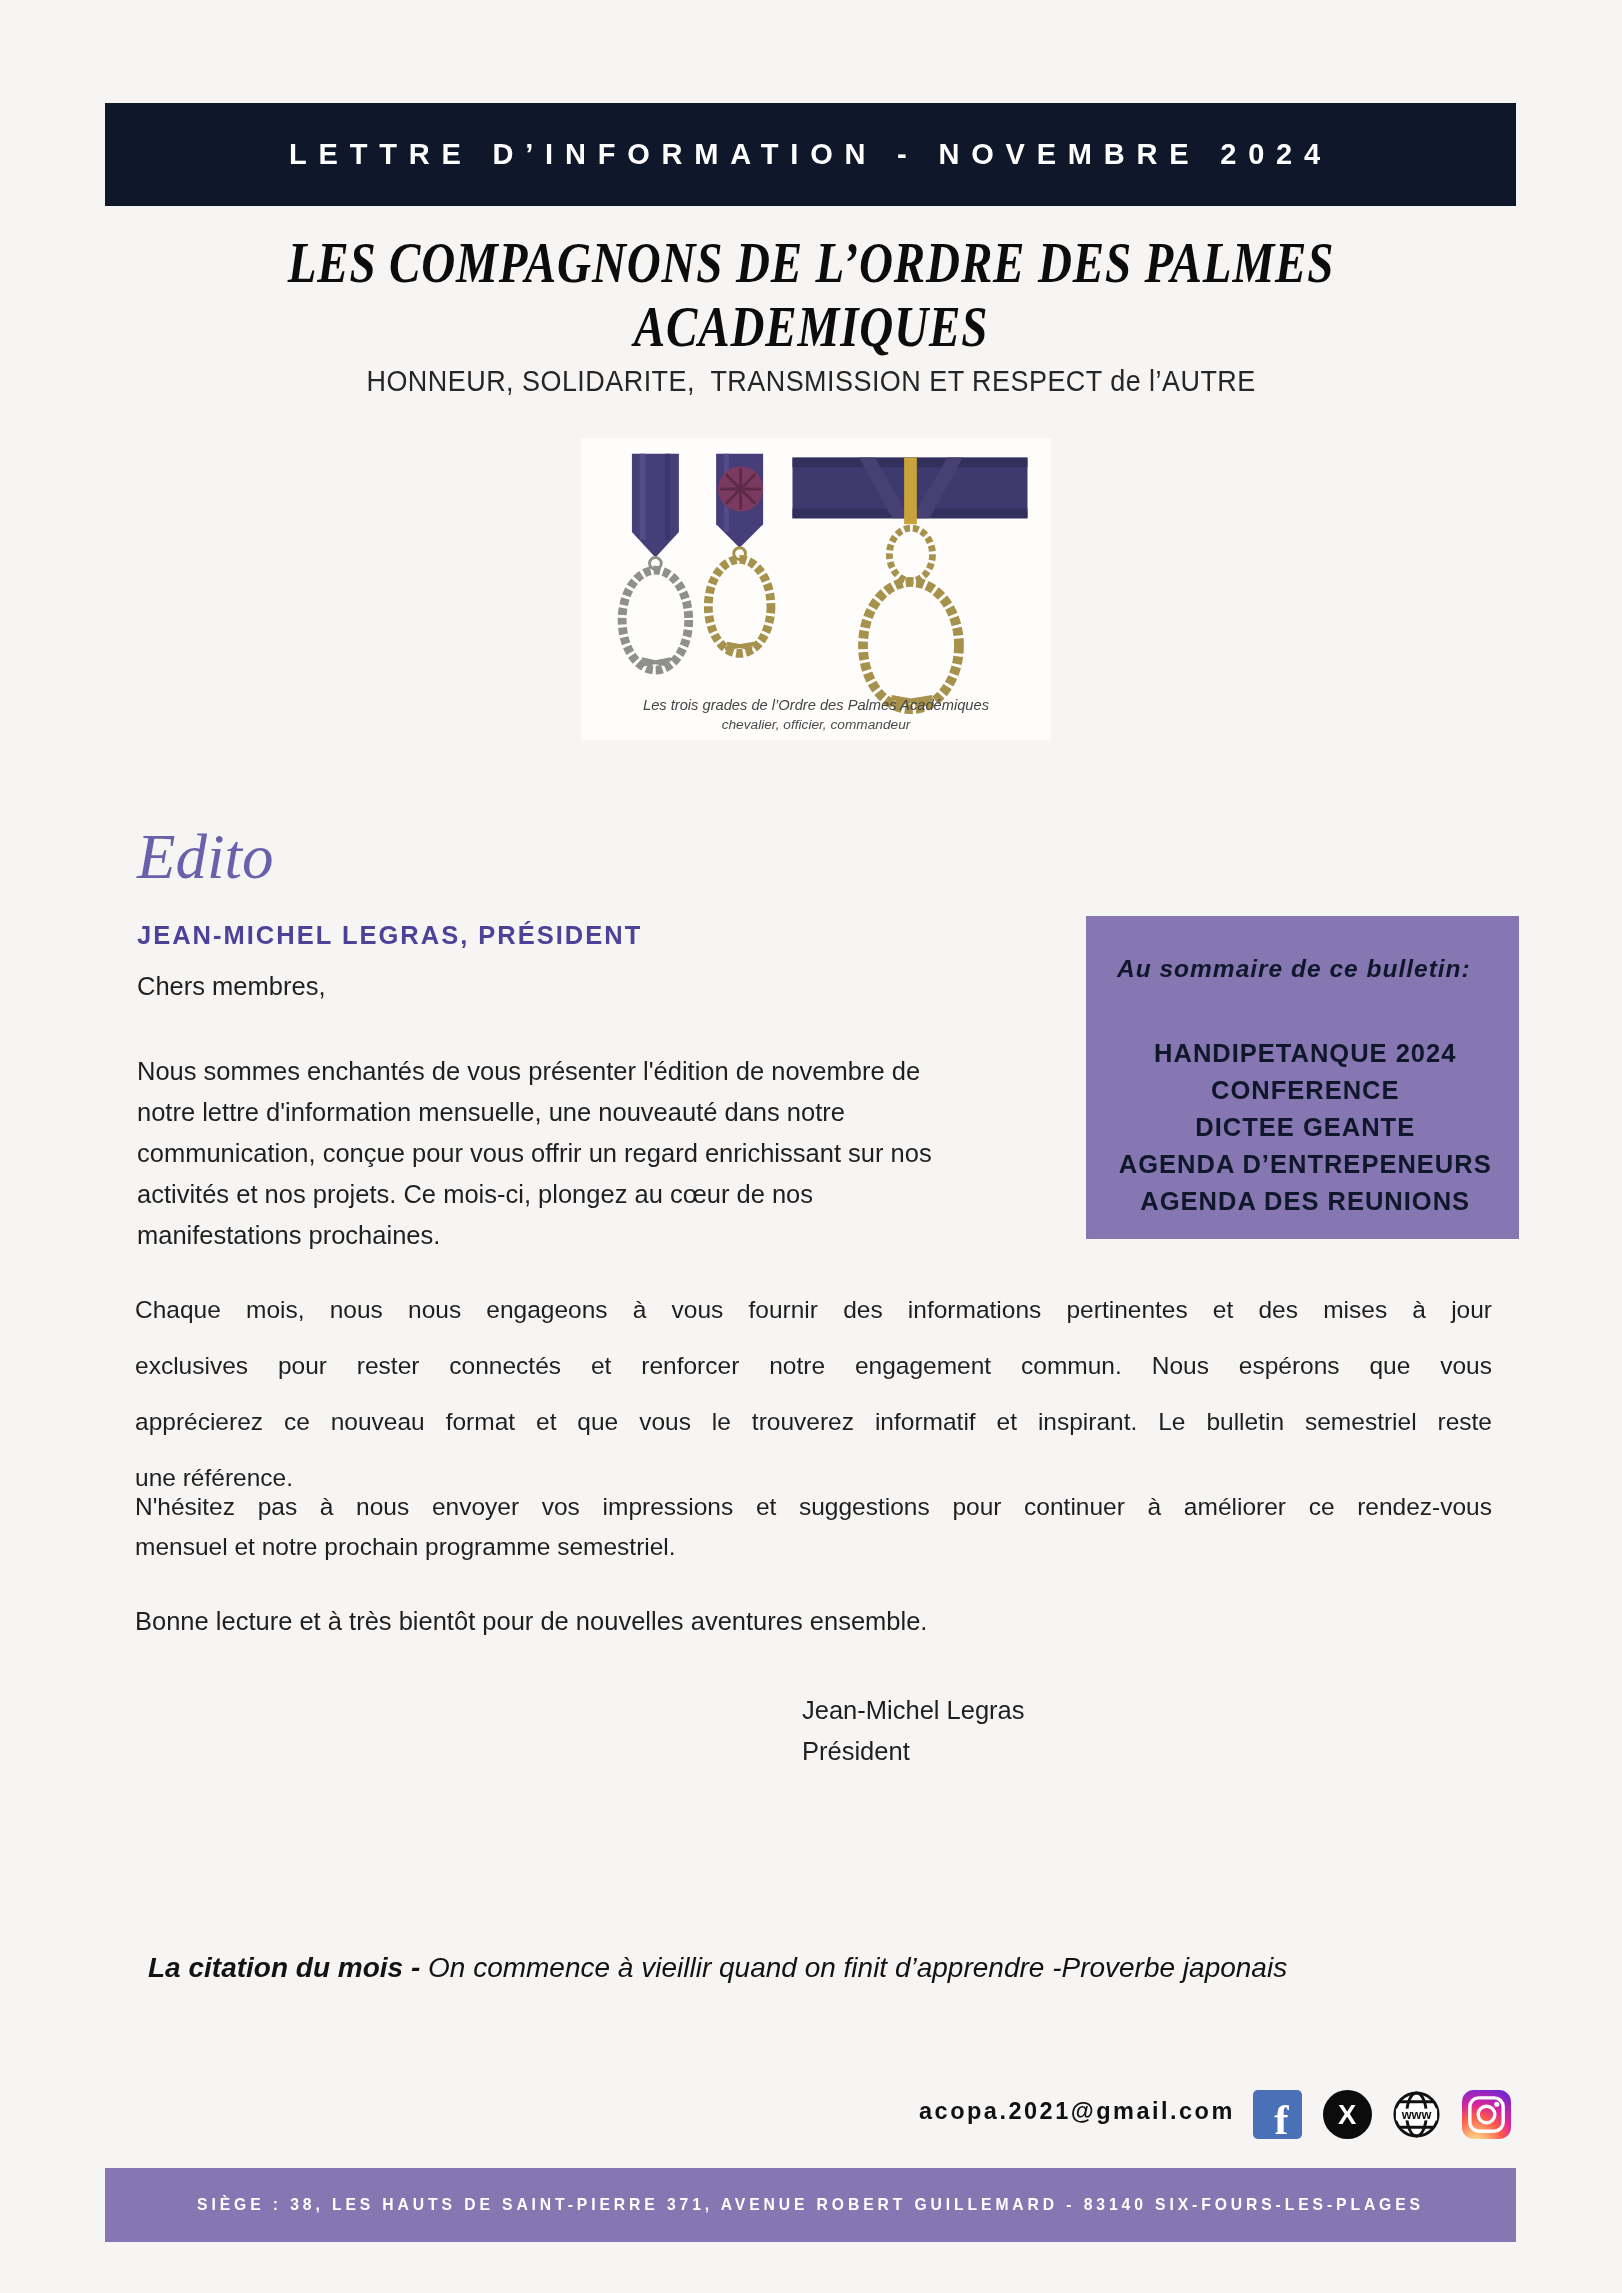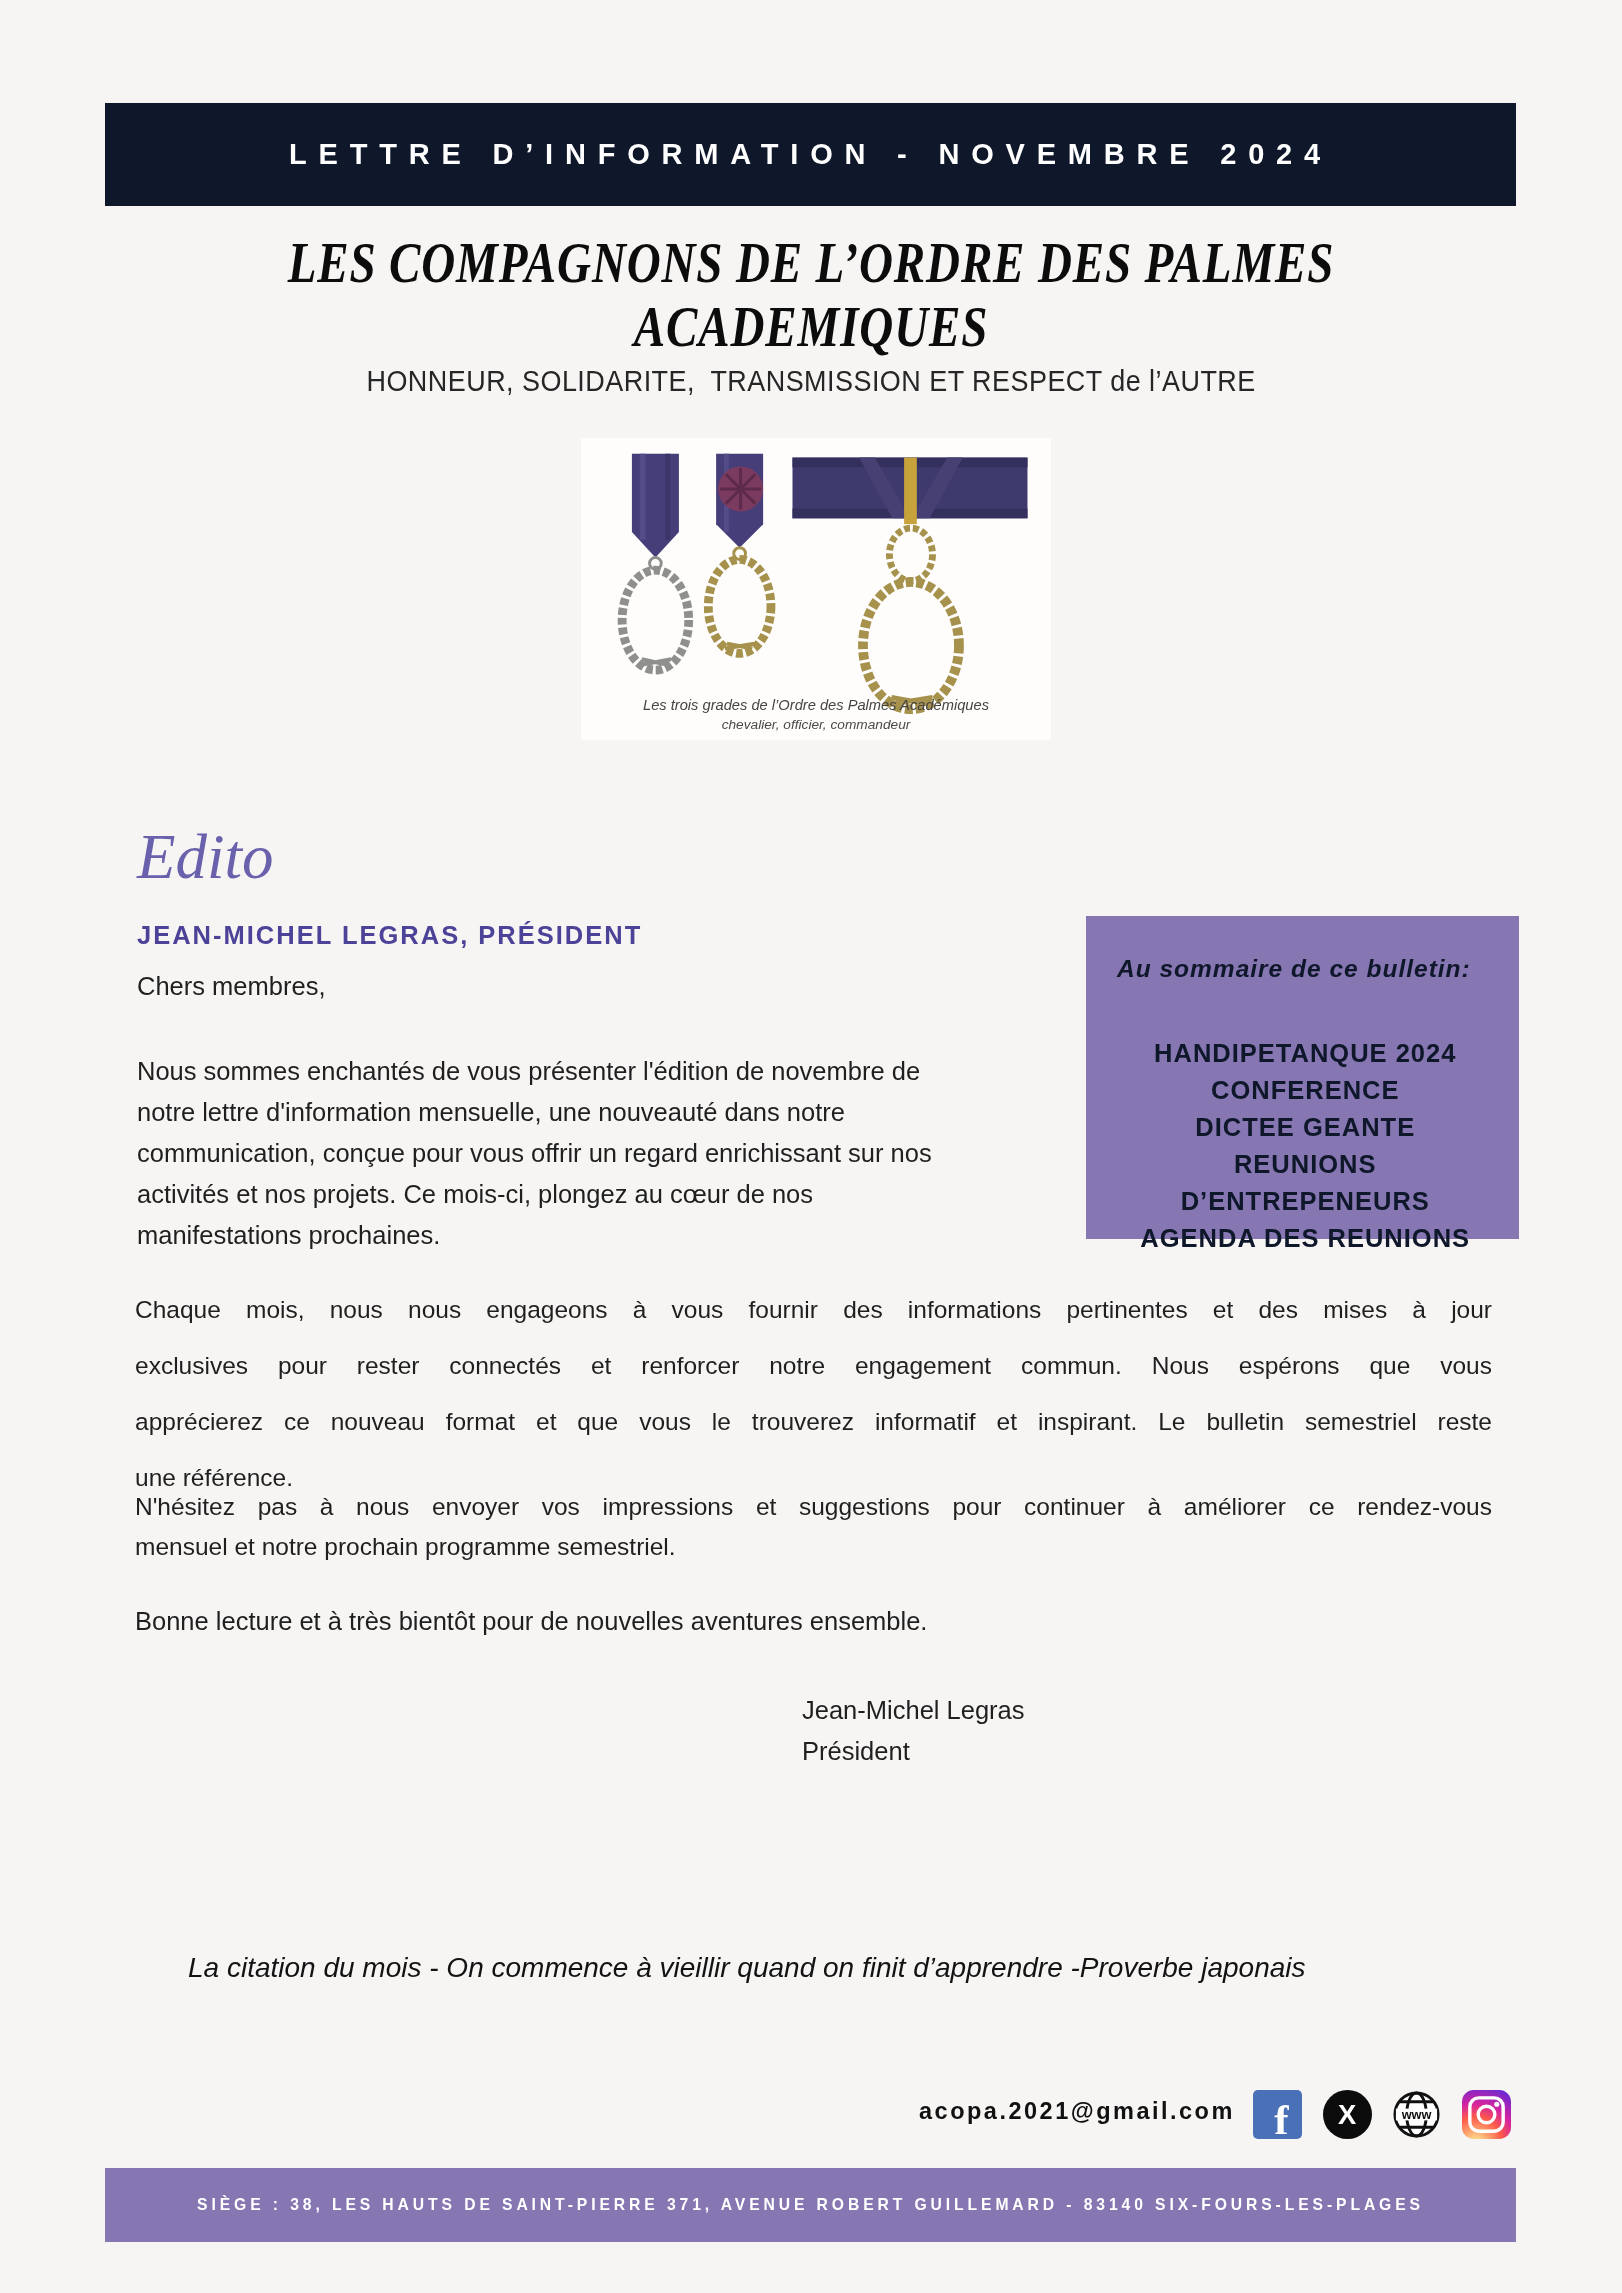--- a/index.html
+++ b/index.html
@@ -36,21 +36,21 @@
   .para4{position:absolute;left:135px;top:1607px;font-size:25.5px;}
   .signature{position:absolute;left:802px;top:1690px;font-size:25.5px;line-height:41px;}
   
   .sidebar{position:absolute;left:1086px;top:916px;width:433px;height:323px;
     background:#8677b2;color:#0f172a;box-sizing:border-box;padding:39px 25.5px 0 31px;}
   .sidebar-title{font-style:italic;font-weight:bold;font-size:24.5px;letter-spacing:1px;}
   .sidebar-items{margin-top:52px;text-align:center;}
   .sidebar-item{font-weight:bold;font-size:25.5px;line-height:37px;letter-spacing:1px;}
   
   .quote{position:absolute;left:148px;top:1952px;font-size:28px;font-style:italic;color:#131313;}
-  .quote-label{font-weight:normal;margin-left:40px;}
+  .quote-label{font-weight:bold;}
   
   .email{position:absolute;left:919px;top:2098px;font-weight:bold;font-size:23.5px;letter-spacing:2.5px;color:#111;}
   .social-row{position:absolute;left:1253px;top:2090px;display:flex;align-items:center;gap:20.6px;}
   .icon{width:49px;height:49px;flex:0 0 auto;position:relative;}
   .fb{background:#4a70b8;border-radius:4.9px;display:flex;align-items:flex-end;justify-content:center;overflow:hidden;}
   .fb span{color:#fff;font-family:"Liberation Serif",serif;font-weight:bold;font-size:43px;line-height:39px;margin-right:-7.8px;}
   .xc{background:#0c0c0c;border-radius:50%;display:flex;align-items:center;justify-content:center;}
   .xc span{color:#fff;font-weight:bold;font-size:27.4px;}
   .ig{border-radius:11.8px;
     background:radial-gradient(circle at 28% 110%, #fdf497 0%, #fd5949 42%, #d6249f 62%, #6228d7 95%);}
@@ -117,21 +117,21 @@
 communication, conçue pour vous offrir un regard enrichissant sur nos
 activités et nos projets. Ce mois-ci, plongez au cœur de nos
 manifestations prochaines.</div>
 
   <div class="sidebar">
     <div class="sidebar-title">Au sommaire de ce bulletin:</div>
     <div class="sidebar-items">
       <div class="sidebar-item">HANDIPETANQUE 2024</div>
       <div class="sidebar-item">CONFERENCE</div>
       <div class="sidebar-item">DICTEE GEANTE</div>
-      <div class="sidebar-item">REUNIONS D’ENTREPENEURS</div>
+      <div class="sidebar-item">AGENDA D’ENTREPENEURS</div>
       <div class="sidebar-item">AGENDA DES REUNIONS</div>
     </div>
   </div>
 
   <div class="para2">
     <div class="para-just">Chaque mois, nous nous engageons à vous fournir des informations pertinentes et des mises à jour
 exclusives pour rester connectés et renforcer notre engagement commun. Nous espérons que vous
 apprécierez ce nouveau format et que vous le trouverez informatif et inspirant. Le bulletin semestriel reste</div>
     <div>une référence.</div>
   </div>

